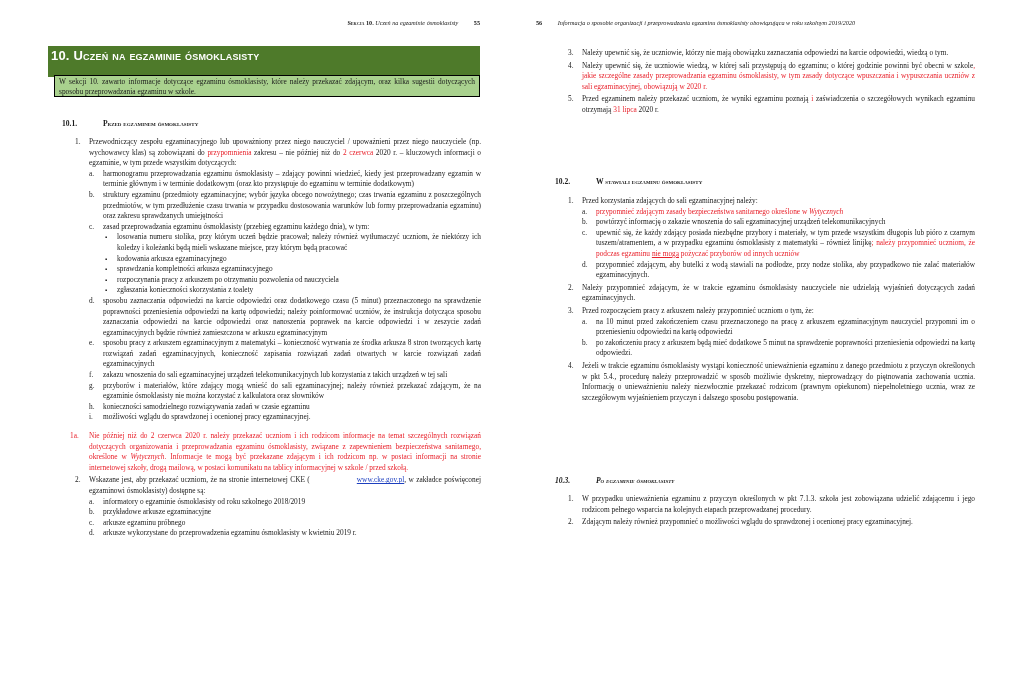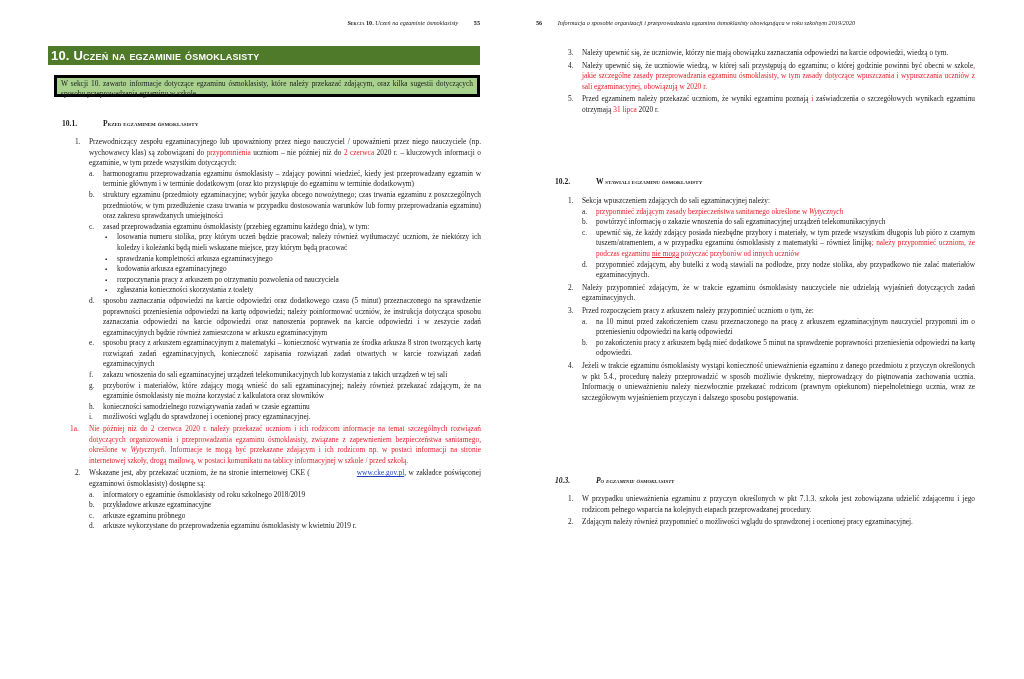--- a/index.html
+++ b/index.html
@@ -10,26 +10,26 @@
   #page-right { left:512px; width:512px; }
   .running-head { position:absolute; top:19px; font-size:6.2px; white-space:nowrap; }
   .running-head .sc { font-weight:bold; font-variant:small-caps; }
   .running-head i { font-style:italic; }
   .running-head .num { font-weight:bold; }
   #page-left .running-head { right:28px; }
   #page-left .running-head .num { margin-left:14px; }
   #page-right .running-head { left:24px; }
   #page-right .running-head .num { margin-right:14px; }
 
-  .chapter-title { position:absolute; left:48px; top:46px; width:432px; height:19px;
+  .chapter-title { position:absolute; left:48px; top:46px; width:432px; height:31px;
       background:#4e7a2a; color:#fff; font-family:"Liberation Sans", sans-serif;
       font-weight:bold; font-size:13px; line-height:19px; padding-left:3px; box-sizing:border-box;
       font-variant:small-caps; letter-spacing:0.2px; }
   .intro-box { position:absolute; left:54px; top:75px; width:426px; height:22px;
-      background:#a9d18e; border:3px solid #000000; box-sizing:border-box;
+      background:#a9d18e; border:1px solid #000000; box-sizing:border-box;
       font-size:7.4px; line-height:10px; padding:1px 4px; text-align:justify; }
 
   .section-heading { position:absolute; font-weight:bold; font-size:7.6px; white-space:nowrap; }
   .section-heading .sec-num { display:inline-block; width:31px; }
   .section-heading .sec-title { font-variant:small-caps;padding-left:8px; }
 
   .block { position:absolute; font-size:7.35px; line-height:10.6px; text-align:justify; }
   .item { position:relative; }
   .item .marker { position:absolute; left:-14px; top:0; }
   .sub { position:relative; padding-left:14px; }
@@ -54,39 +54,39 @@
   <div class="intro-box">W sekcji 10. zawarto informacje dotyczące egzaminu ósmoklasisty, które należy przekazać zdającym, oraz kilka sugestii dotyczących sposobu przeprowadzania egzaminu w szkole.</div>
 
   <div class="section-heading" style="left:62px; top:119px;">
     <span class="sec-num">10.1.</span>
     <span class="sec-title">Przed egzaminem ósmoklasisty</span>
   </div>
 
   <div class="block" style="left:89px; top:137px; width:392px;">
     <div class="item">
       <span class="marker">1.</span>
-      <span>Przewodniczący zespołu egzaminacyjnego lub upoważniony przez niego nauczyciel / upoważnieni przez niego nauczyciele (np. wychowawcy klas) są zobowiązani do </span><span class="red">przypomnienia</span><span> uczniom – nie później niż do </span><span class="red">2 czerwca</span><span> 2020 r. – kluczowych informacji o egzaminie, w tym przede wszystkim dotyczących:</span>
+      <span>Przewodniczący zespołu egzaminacyjnego lub upoważniony przez niego nauczyciel / upoważnieni przez niego nauczyciele (np. wychowawcy klas) są zobowiązani do </span><span class="red">przypomnienia</span><span> zakresu – nie później niż do </span><span class="red">2 czerwca</span><span> 2020 r. – kluczowych informacji o egzaminie, w tym przede wszystkim dotyczących:</span>
       <div class="sub"><span class="marker">a.</span><span>harmonogramu przeprowadzania egzaminu ósmoklasisty – zdający powinni wiedzieć, kiedy jest przeprowadzany egzamin w terminie głównym i w terminie dodatkowym (oraz kto przystępuje do egzaminu w terminie dodatkowym)</span></div>
       <div class="sub"><span class="marker">b.</span><span>struktury egzaminu (przedmioty egzaminacyjne; wybór języka obcego nowożytnego; czas trwania egzaminu z poszczególnych przedmiotów, w tym przedłużenie czasu trwania w przypadku dostosowania warunków lub formy przeprowadzania egzaminu) oraz zakresu sprawdzanych umiejętności</span></div>
       <div class="sub"><span class="marker">c.</span><span>zasad przeprowadzania egzaminu ósmoklasisty (przebieg egzaminu każdego dnia), w tym:</span>
         <div class="bullet"><span class="marker">▪</span><span>losowania numeru stolika, przy którym uczeń będzie pracował; należy również wytłumaczyć uczniom, że niektórzy ich koledzy i koleżanki będą mieli wskazane miejsce, przy którym będą pracować</span></div>
+        <div class="bullet"><span class="marker">▪</span><span>kodowania arkusza egzaminacyjnego</span></div>
         <div class="bullet"><span class="marker">▪</span><span>sprawdzania kompletności arkusza egzaminacyjnego</span></div>
-        <div class="bullet"><span class="marker">▪</span><span>kodowania arkusza egzaminacyjnego</span></div>
         <div class="bullet"><span class="marker">▪</span><span>rozpoczynania pracy z arkuszem po otrzymaniu pozwolenia od nauczyciela</span></div>
         <div class="bullet"><span class="marker">▪</span><span>zgłaszania konieczności skorzystania z toalety</span></div>
       </div>
       <div class="sub"><span class="marker">d.</span><span>sposobu zaznaczania odpowiedzi na karcie odpowiedzi oraz dodatkowego czasu (5 minut) przeznaczonego na sprawdzenie poprawności przeniesienia odpowiedzi na kartę odpowiedzi; należy poinformować uczniów, że instrukcja dotycząca sposobu zaznaczania odpowiedzi na karcie odpowiedzi oraz nanoszenia poprawek na karcie odpowiedzi i w zeszycie zadań egzaminacyjnych będzie również zamieszczona w arkuszu egzaminacyjnym</span></div>
       <div class="sub"><span class="marker">e.</span><span>sposobu pracy z arkuszem egzaminacyjnym z matematyki – konieczność wyrwania ze środka arkusza 8 stron tworzących kartę rozwiązań zadań egzaminacyjnych, konieczność zapisania rozwiązań zadań otwartych w karcie rozwiązań zadań egzaminacyjnych</span></div>
       <div class="sub"><span class="marker">f.</span><span>zakazu wnoszenia do sali egzaminacyjnej urządzeń telekomunikacyjnych lub korzystania z takich urządzeń w tej sali</span></div>
       <div class="sub"><span class="marker">g.</span><span>przyborów i materiałów, które zdający mogą wnieść do sali egzaminacyjnej; należy również przekazać zdającym, że na egzaminie ósmoklasisty nie można korzystać z kalkulatora oraz słowników</span></div>
       <div class="sub"><span class="marker">h.</span><span>konieczności samodzielnego rozwiązywania zadań w czasie egzaminu</span></div>
       <div class="sub"><span class="marker">i.</span><span>możliwości wglądu do sprawdzonej i ocenionej pracy egzaminacyjnej.</span></div>
     </div>
 
-    <div class="item red" style="margin-top:1px;">
+    <div class="item red" style="margin-top:8px;">
       <span class="marker" style="left:-19px;">1a.</span>
       <span>Nie później niż do 2 czerwca 2020 r. należy przekazać uczniom i ich rodzicom informacje na temat szczególnych rozwiązań dotyczących organizowania i przeprowadzania egzaminu ósmoklasisty, związane z zapewnieniem bezpieczeństwa sanitarnego, określone w </span><i>Wytycznych</i><span>. Informacje te mogą być przekazane zdającym i ich rodzicom np. w postaci informacji na stronie internetowej szkoły, drogą mailową, w postaci komunikatu na tablicy informacyjnej w szkole / przed szkołą.</span>
     </div>
 
     <div class="item" style="margin-top:2px;">
       <span class="marker">2.</span>
       <span>Wskazane jest, aby przekazać uczniom, że na stronie internetowej CKE (</span><span class="link">www.cke.gov.pl</span><span>, w zakładce poświęconej egzaminowi ósmoklasisty) dostępne są:</span>
       <div class="sub"><span class="marker">a.</span><span>informatory o egzaminie ósmoklasisty od roku szkolnego 2018/2019</span></div>
       <div class="sub"><span class="marker">b.</span><span>przykładowe arkusze egzaminacyjne</span></div>
       <div class="sub"><span class="marker">c.</span><span>arkusze egzaminu próbnego</span></div>
@@ -117,21 +117,21 @@
   </div>
 
   <div class="section-heading" style="left:43px; top:177px;">
     <span class="sec-num">10.2.</span>
     <span class="sec-title">W stawiali egzaminu ósmoklasisty</span>
   </div>
 
   <div class="block" style="left:70px; top:196px; width:393px;">
     <div class="item">
       <span class="marker">1.</span>
-      <span>Sekcja wpuszczeniem zdających do sali egzaminacyjnej należy:</span>
+      <span>Przed korzystania zdających do sali egzaminacyjnej należy:</span>
       <div class="sub red"><span class="marker" style="color:#1a1a1a">a.</span><span>przypomnieć zdającym zasady bezpieczeństwa sanitarnego określone w </span><i>Wytycznych</i></div>
       <div class="sub"><span class="marker">b.</span><span>powtórzyć informację o zakazie wnoszenia do sali egzaminacyjnej urządzeń telekomunikacyjnych</span></div>
       <div class="sub"><span class="marker">c.</span><span>upewnić się, że każdy zdający posiada niezbędne przybory i materiały, w tym przede wszystkim długopis lub pióro z czarnym tuszem/atramentem, a w przypadku egzaminu ósmoklasisty z matematyki – również linijkę</span><span class="red">; należy przypomnieć uczniom, że podczas egzaminu </span><span class="red u">nie mogą</span><span class="red"> pożyczać przyborów od innych uczniów</span></div>
       <div class="sub"><span class="marker">d.</span><span>przypomnieć zdającym, aby butelki z wodą stawiali na podłodze, przy nodze stolika, aby przypadkowo nie zalać materiałów egzaminacyjnych.</span></div>
     </div>
     <div class="item" style="margin-top:2px;">
       <span class="marker">2.</span>
       <span>Należy przypomnieć zdającym, że w trakcie egzaminu ósmoklasisty nauczyciele nie udzielają wyjaśnień dotyczących zadań egzaminacyjnych.</span>
     </div>
     <div class="item" style="margin-top:2px;">

